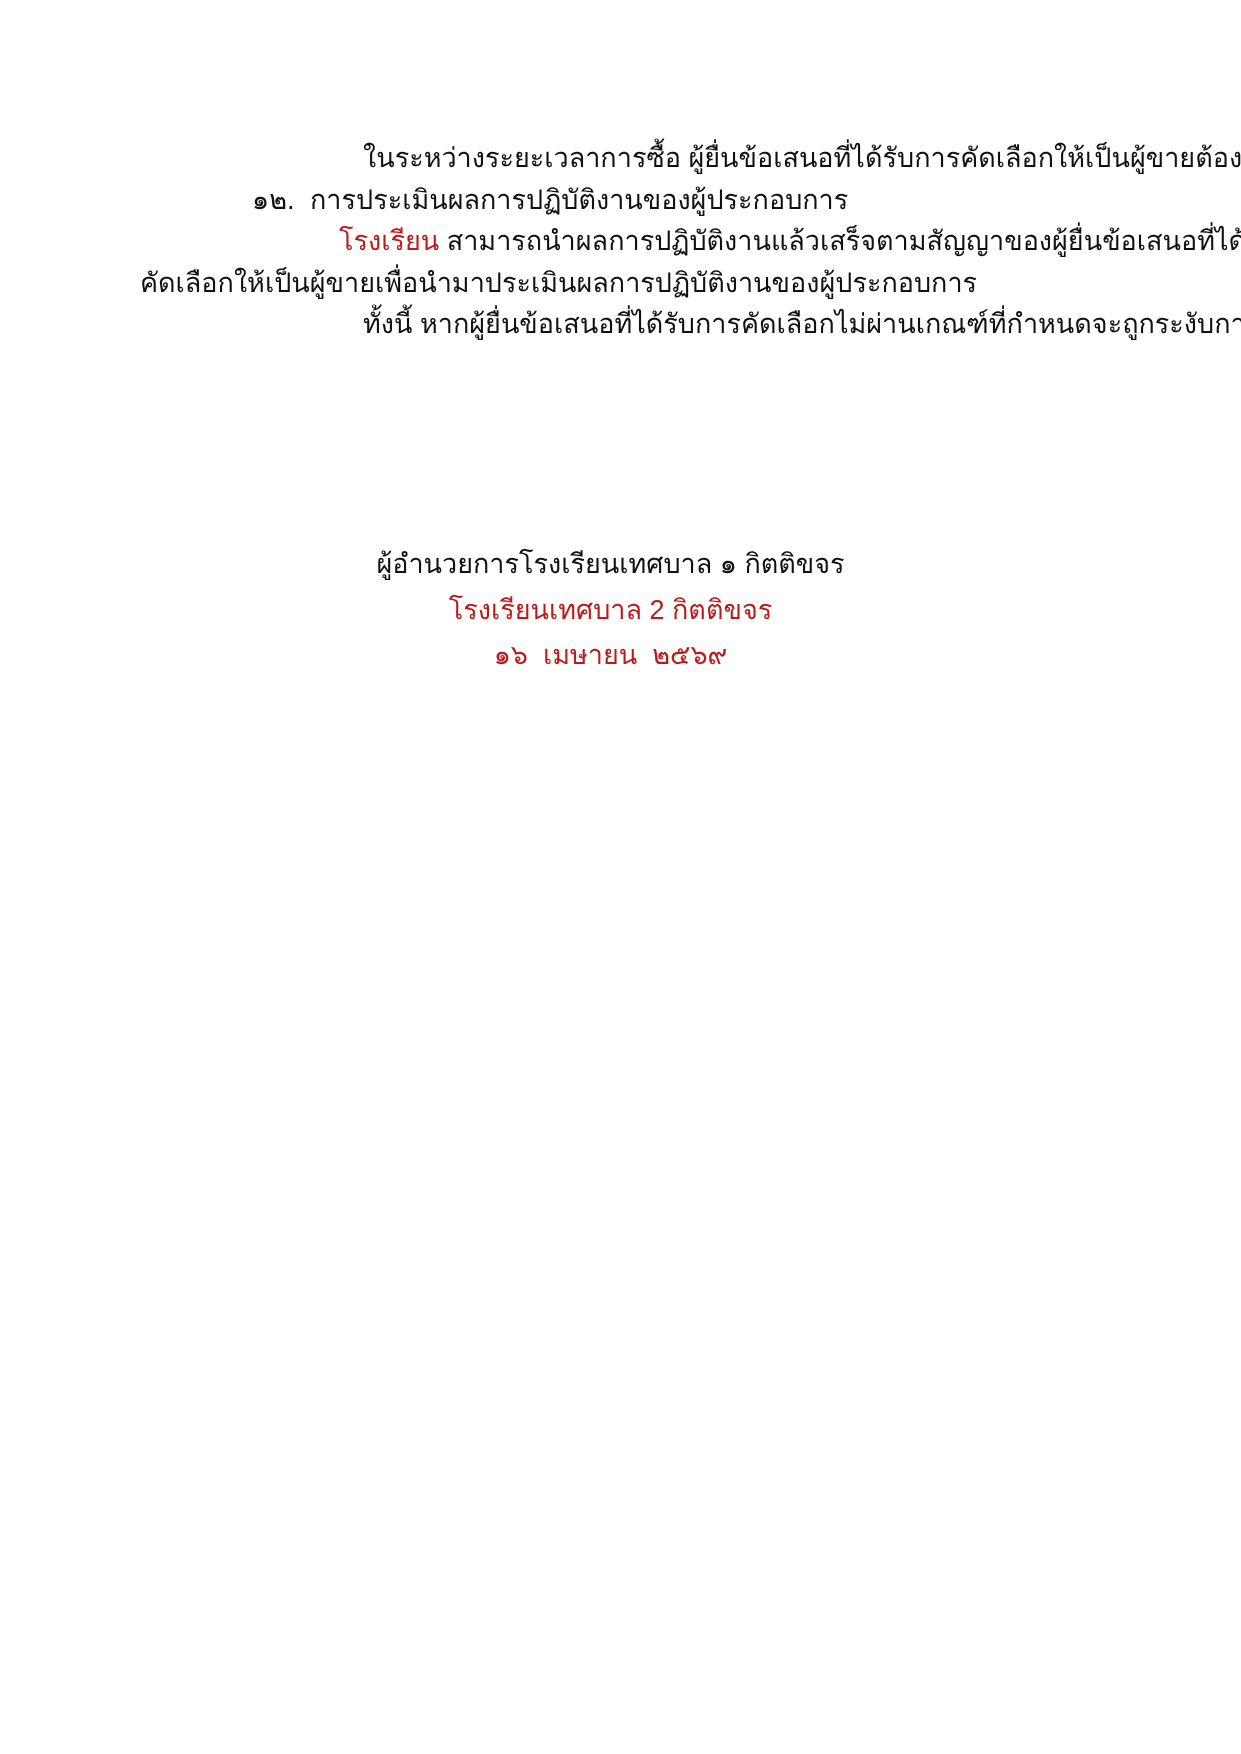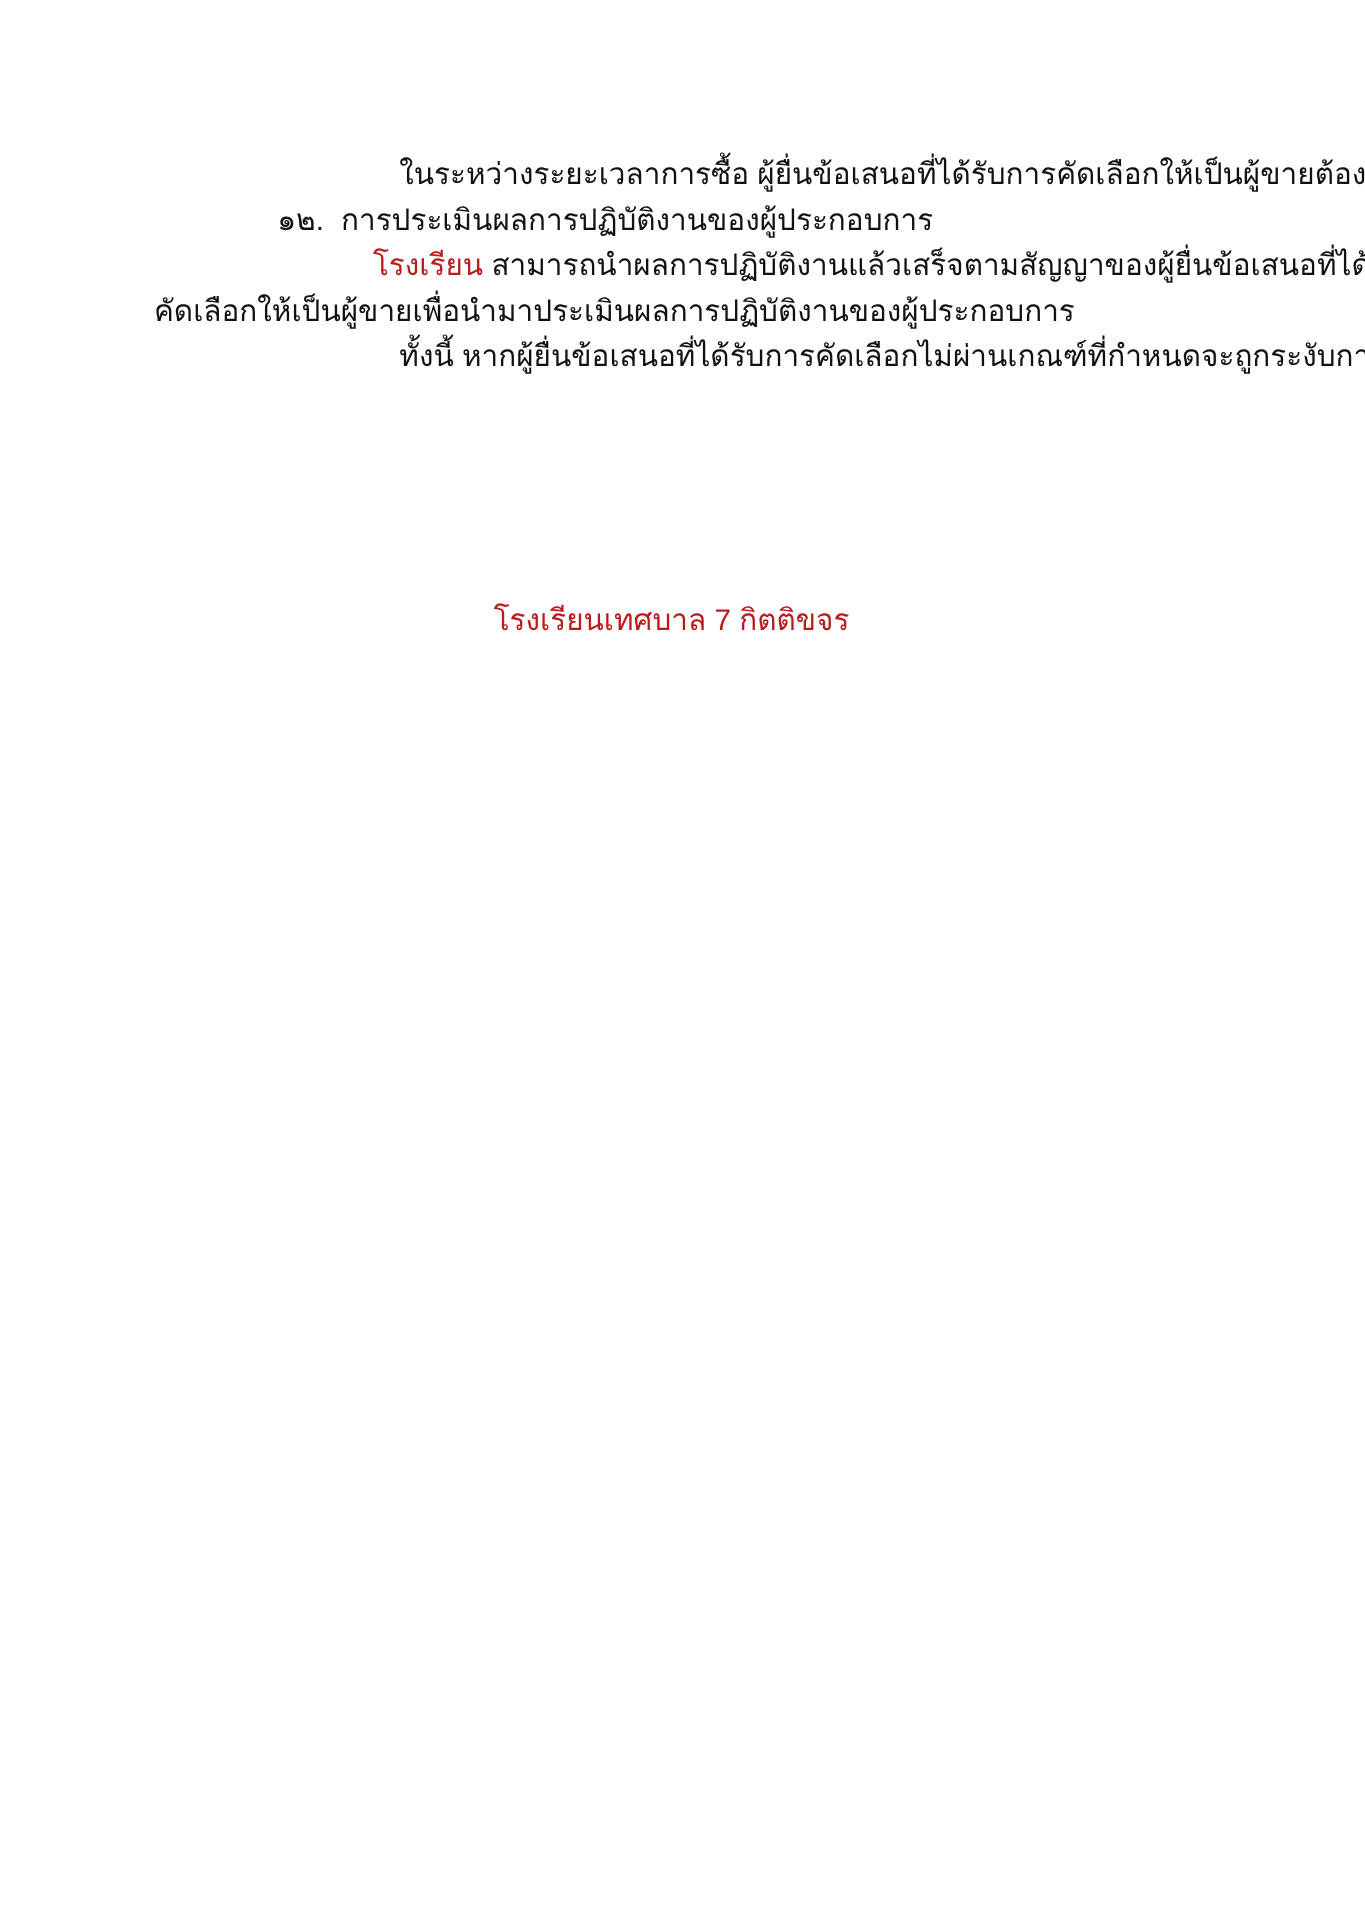--- a/index.html
+++ b/index.html
@@ -64,16 +64,18 @@
     <div class="line ind-b"><span class="accent">โรงเรียน</span><span> สามารถนำผลการปฏิบัติงานแล้วเสร็จตามสัญญาของผู้ยื่นข้อเสนอที่ได้รับ การ</span></div>
 
     <div class="line"><span>คัดเลือกให้เป็นผู้ขายเพื่อนำมาประเมินผลการปฏิบัติงานของผู้ประกอบการ</span></div>
 
     <div class="line ind-a"><span>ทั้งนี้ หากผู้ยื่นข้อเสนอที่ได้รับการคัดเลือกไม่ผ่านเกณฑ์ที่กำหนดจะถูกระงับการยื่นข้อ</span></div>
 
 
   </div>
 
   <div class="signature-block">
-    <div class="sig-line accent">โรงเรียนเทศบาล 7 กิตติขจร</div>
+    <div class="sig-line">ผู้อำนวยการโรงเรียนเทศบาล ๑ กิตติขจร</div>
+    <div class="sig-line accent">โรงเรียนเทศบาล 2 กิตติขจร</div>
+    <div class="sig-line accent">๑๖  เมษายน  ๒๕๖๙</div>
   </div>
 
 </div>
 
 </body></html>

